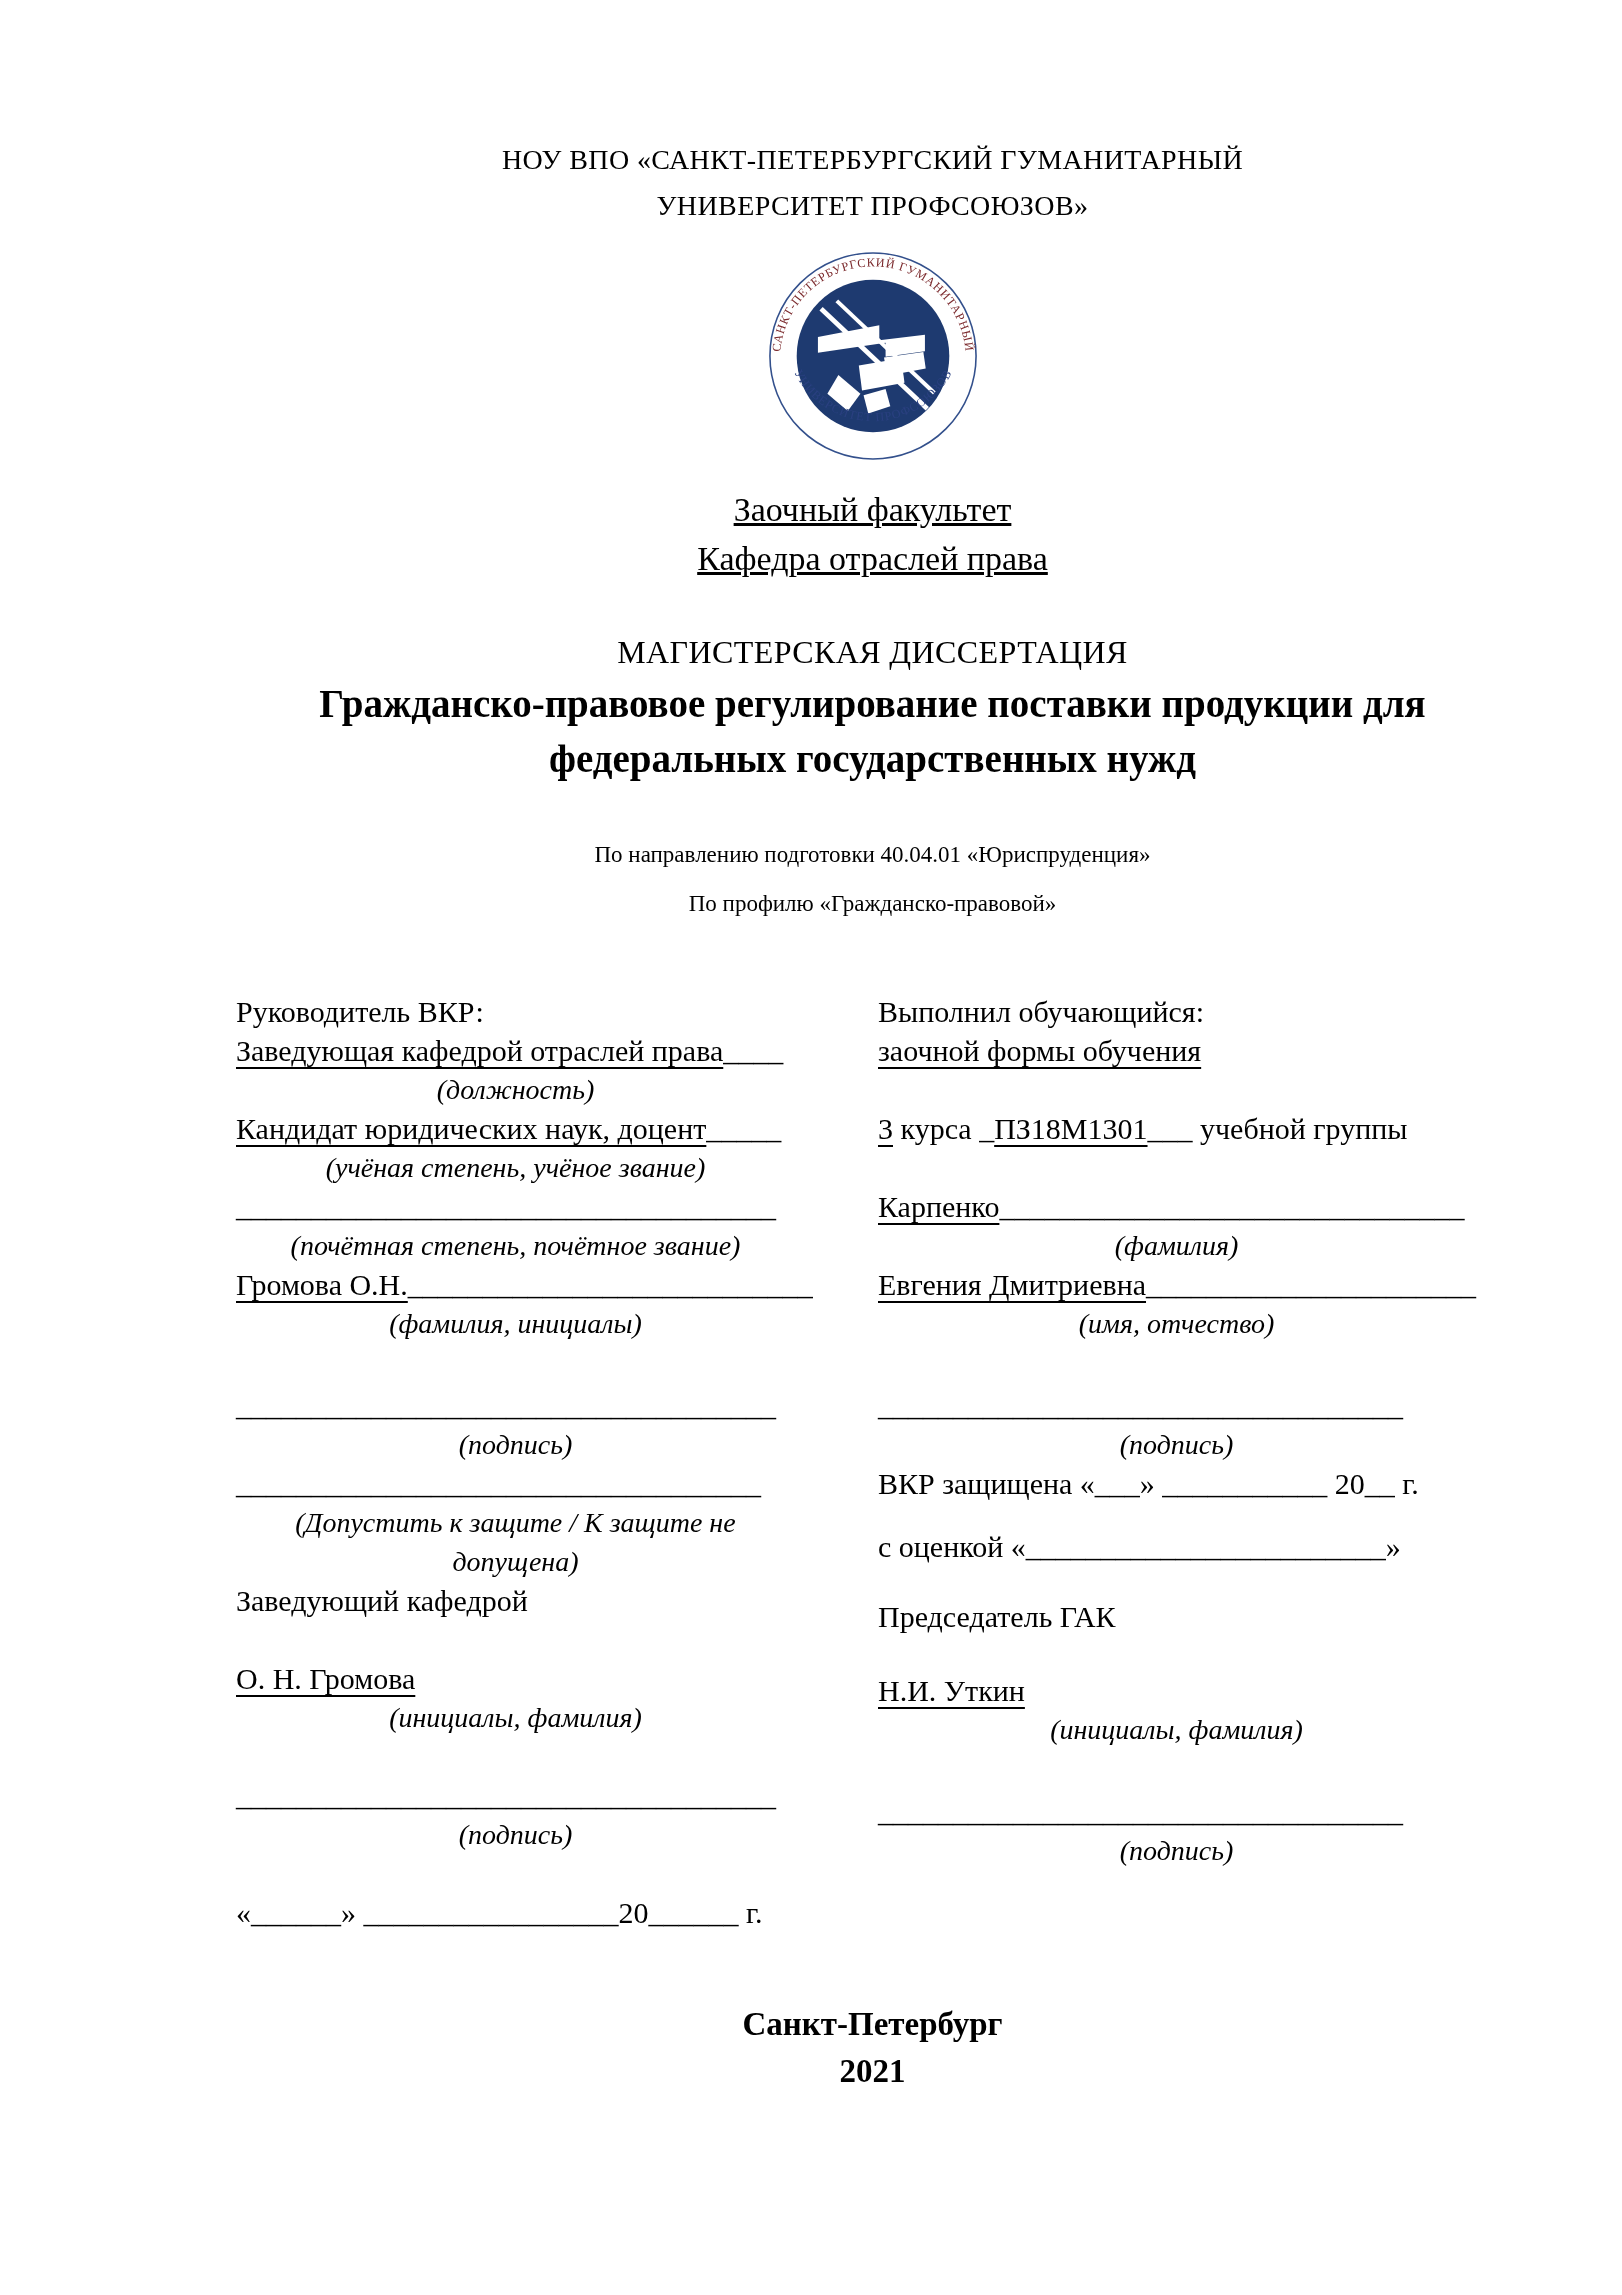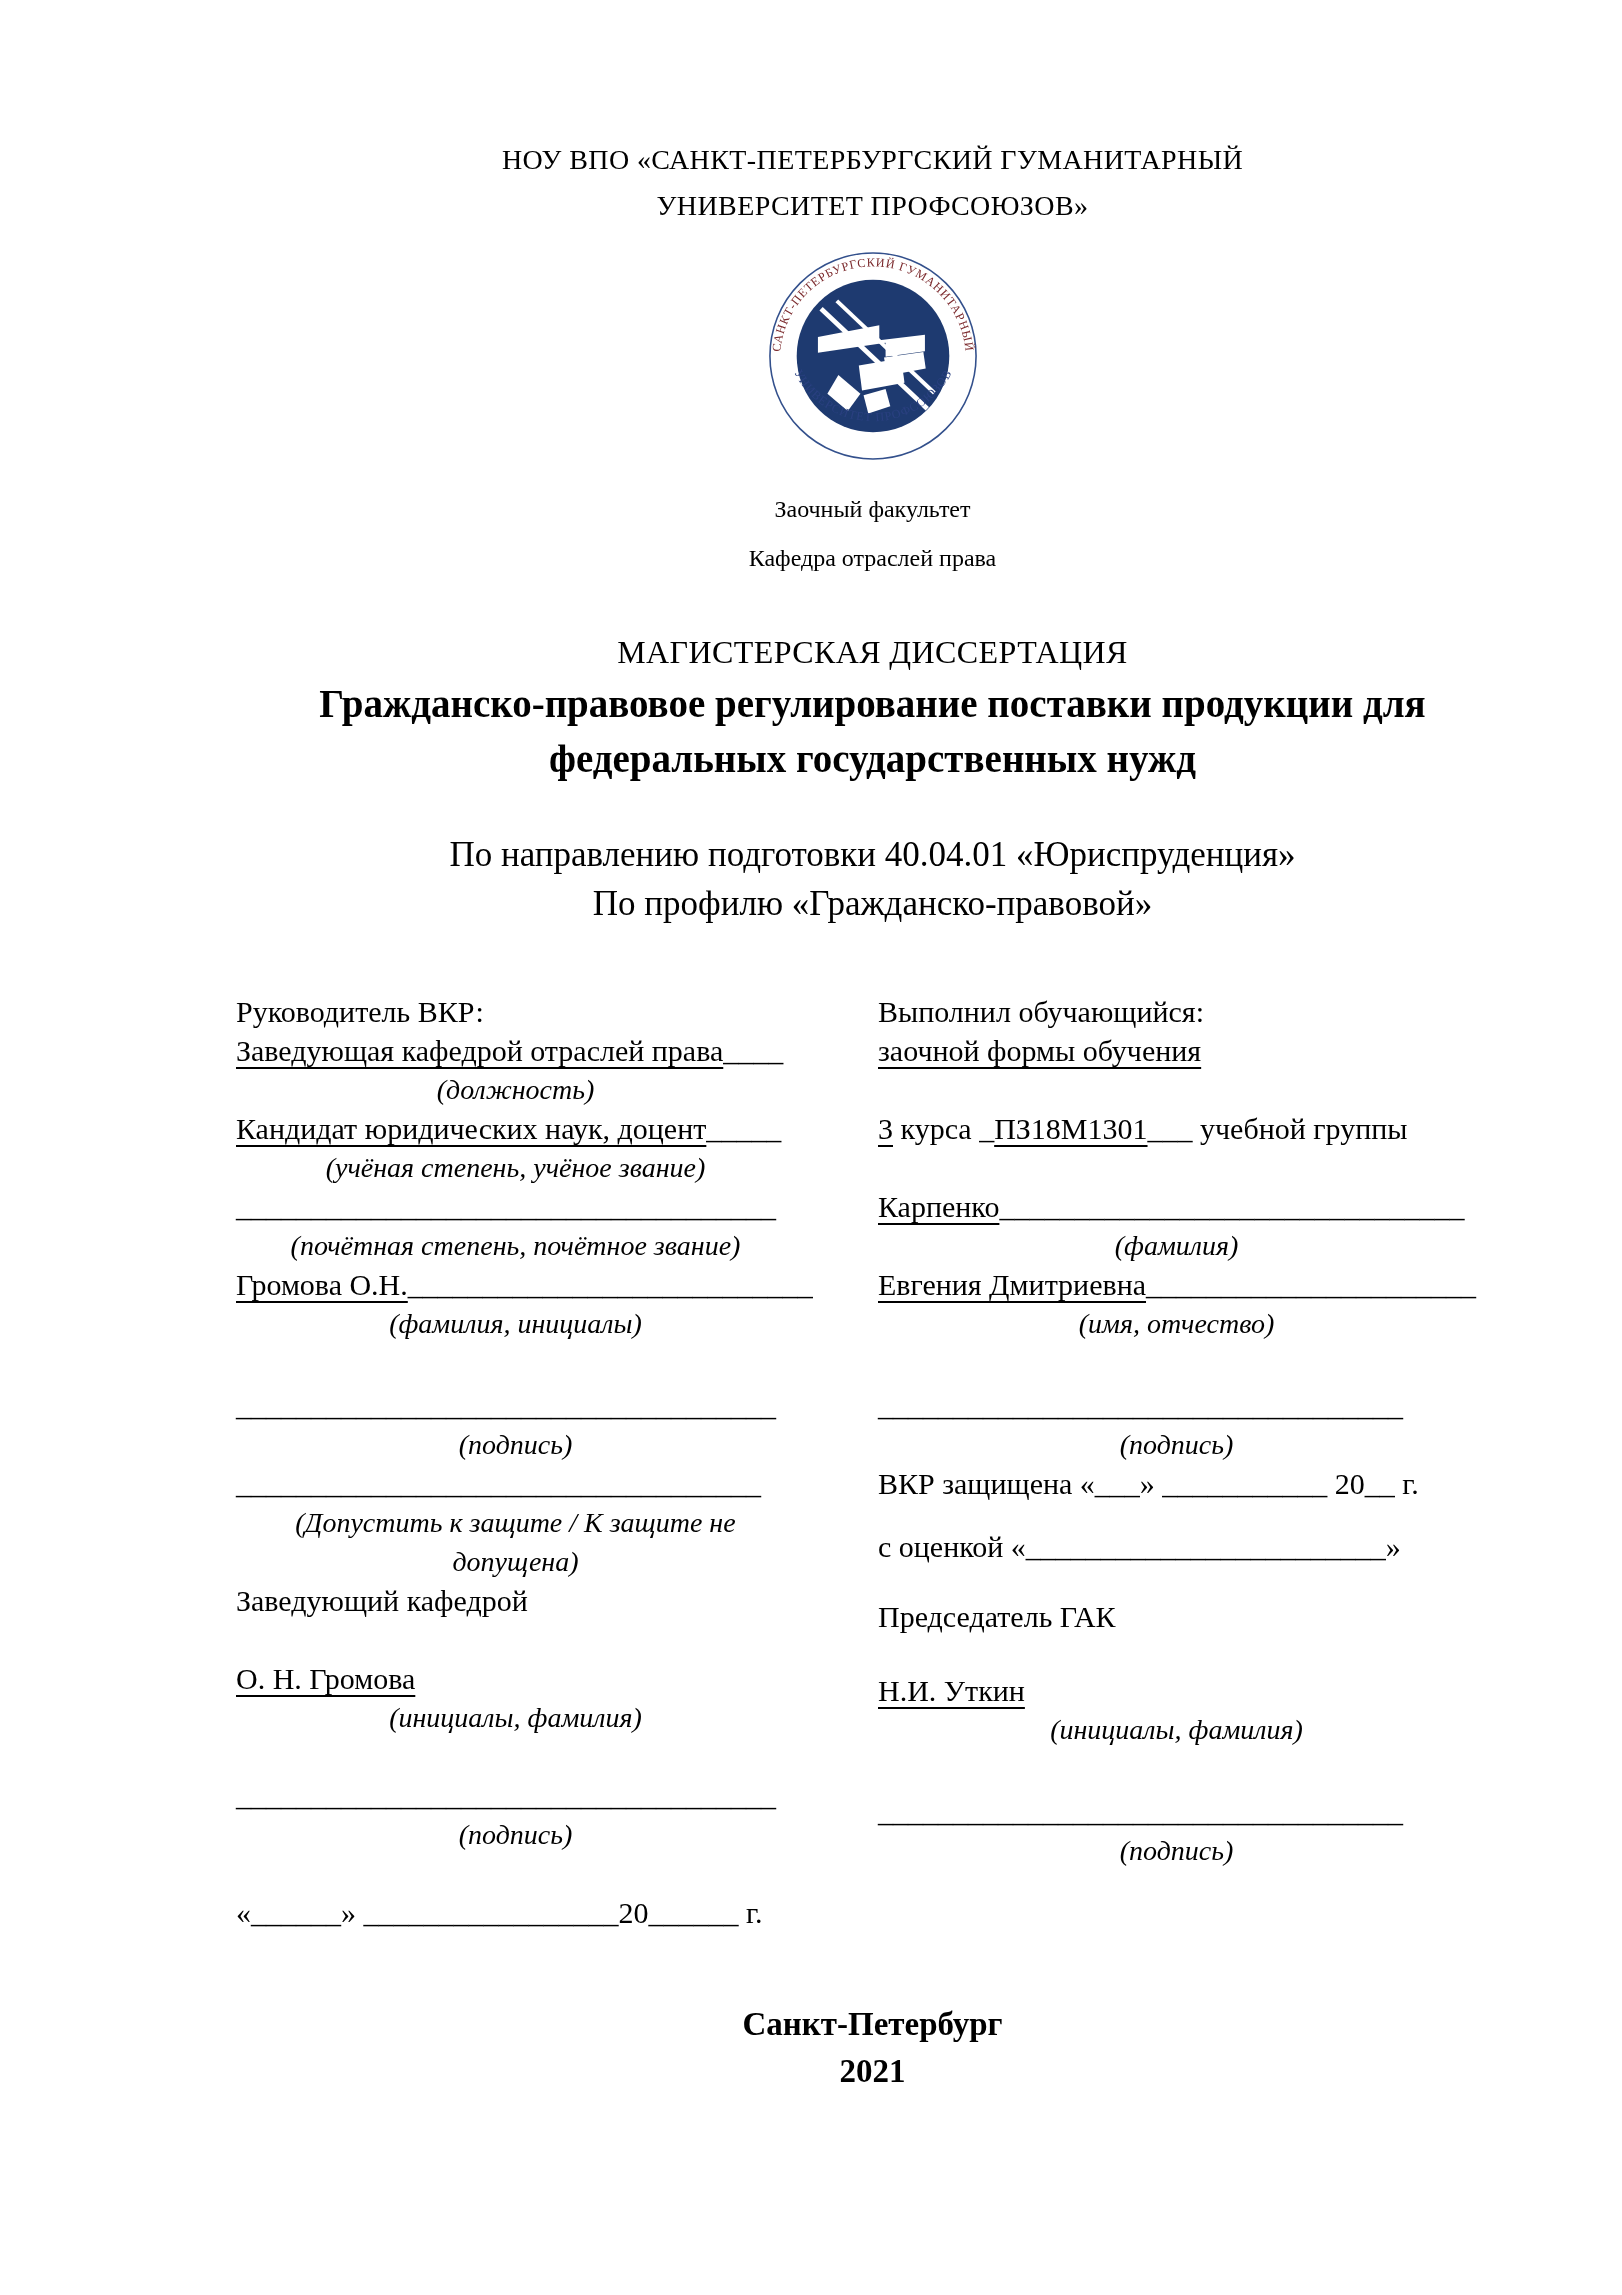--- a/index.html
+++ b/index.html
@@ -9,24 +9,24 @@
     width:1623px; height:2295px;
     background:#ffffff;
     color:#000;
     font-family:"Liberation Serif","DejaVu Serif",serif;
     overflow:hidden;
   }
   .content { padding:137px 114px 0 236px; }
   .center { text-align:center; }
   .hdr { font-size:28px; line-height:46px; letter-spacing:0.4px; }
   .logo-wrap { margin-top:20.4px; display:flex; justify-content:center; }
-  .faculty-line { font-size:24px; line-height:49px; margin-top:22px; }
+  .faculty-line { font-size:34px; line-height:49px; margin-top:22px;text-decoration:underline; }
   .doctype { font-size:32px; line-height:47px; margin-top:46px; letter-spacing:0.4px; }
   .main-title { font-size:39px; font-weight:bold; line-height:55px; }
-  .direction { font-size:35px; line-height:49px; margin-top:44px; }
+  .direction { font-size:23px; line-height:49px; margin-top:44px; }
   .columns { display:flex; justify-content:flex-start; margin-top:64px; }
   .col { font-size:30px; line-height:39px; white-space:nowrap; }
   .col-left  { width:559px; }
   .col-right { width:597px; margin-left:83px; }
   .row { min-height:39px; }
   .cap {
     font-style:italic; font-size:28px; text-align:center;
     white-space:normal; line-height:39px;
   }
   .cap-narrow { width:487px; margin:0 auto; }

